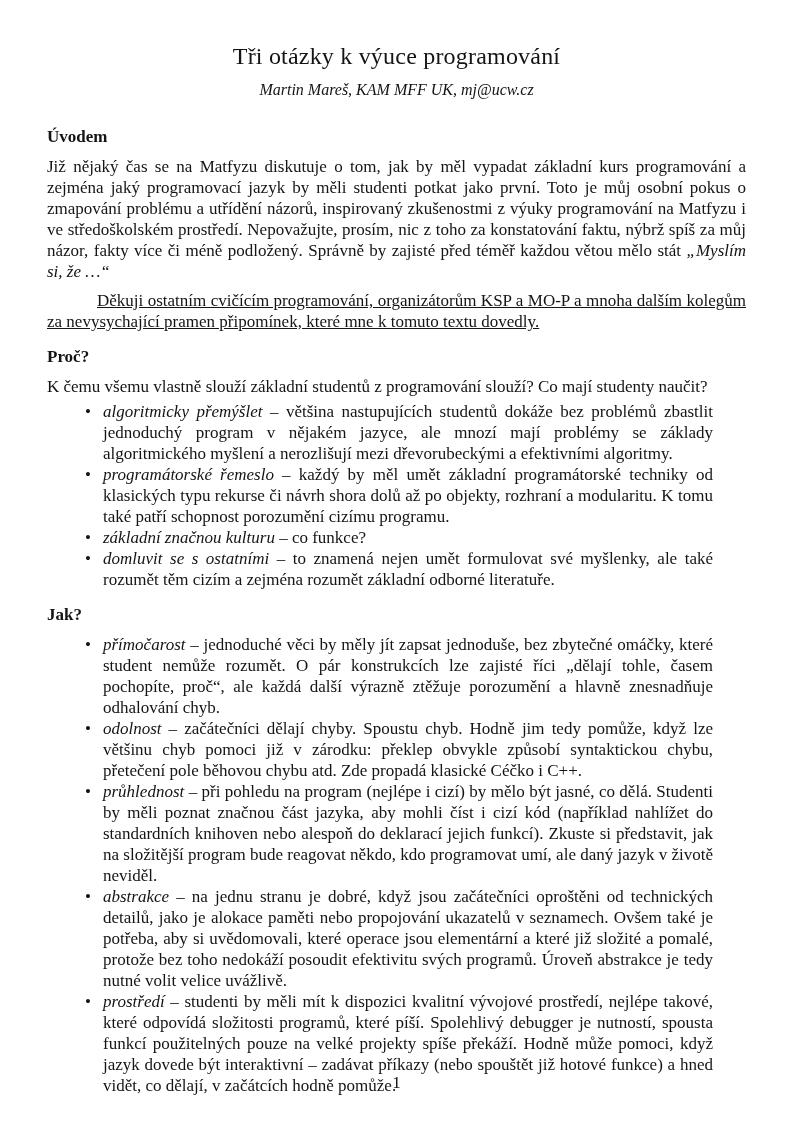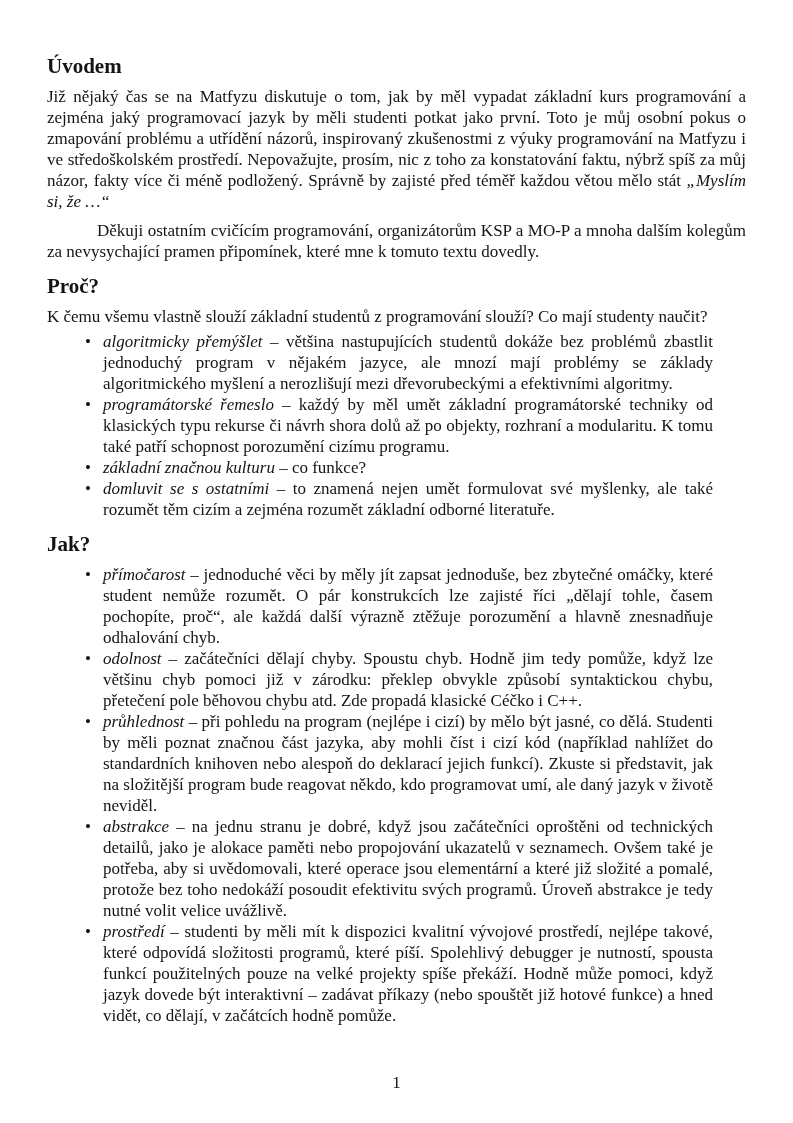--- a/index.html
+++ b/index.html
@@ -29,29 +29,29 @@
     margin: 0;
     letter-spacing: 0.2px;
   }
   .doc-author {
     font-style: italic;
     font-size: 16px;
     text-align: center;
     margin-top: 9px;
   }
   .sec-heading {
-    font-size: 21px;
+    font-size: 17px;
     font-weight: 700;
     margin: 14px 0 9px 0;
   }
   .para {
     margin: 8px 0 4px 0;
     text-align: justify;
   }
-  .para.indent { text-indent: 50px; }
+  .para.indent { text-indent: 50px; text-decoration: underline; }
   .bullet-list {
     list-style: none;
     margin: 4px 0 7px 0;
     padding: 0;
   }
   .bullet-item {
     position: relative;
     padding-left: 56px;
     padding-right: 33px;
     text-align: justify;
@@ -69,20 +69,24 @@
     left: 0;
     right: 0;
     text-align: center;
     font-size: 17px;
   }
 </style>
 </head>
 <body>
 
 <div class="page" style="background: rgb(255, 255, 255); color: rgb(20, 20, 20);">
+  <header class="doc-header">
+    <h1 class="doc-title">Tři otázky k výuce programování</h1>
+    <div class="doc-author">Martin Mareš, KAM MFF UK, mj@ucw.cz</div>
+  </header>
 
   <main class="doc-body">
       <h2 class="sec-heading">Úvodem</h2>
       <p class="para"><span>Již nějaký čas se na Matfyzu diskutuje o tom, jak by měl vypadat základní kurs programování a zejména jaký programovací jazyk by měli studenti potkat jako první. Toto je můj osobní pokus o zmapování problému a utřídění názorů, inspirovaný zkušenostmi z výuky programování na Matfyzu i ve středoškolském prostředí. Nepovažujte, prosím, nic z toho za konstatování faktu, nýbrž spíš za můj názor, fakty více či méně podložený. Správně by zajisté před téměř každou větou mělo stát </span><em>„Myslím si, že …“</em></p>
       <p class="para indent"><span>Děkuji ostatním cvičícím programování, organizátorům KSP a MO-P a mnoha dalším kolegům za nevysychající pramen připomínek, které mne k tomuto textu dovedly.</span></p>
       <h2 class="sec-heading">Proč?</h2>
       <p class="para"><span>K čemu všemu vlastně slouží základní studentů z programování slouží? Co mají studenty naučit?</span></p>
       <ul class="bullet-list">
         <li class="bullet-item"><span class="bullet-marker">•</span><em class="term">algoritmicky přemýšlet</em><span> – </span><span>většina nastupujících studentů dokáže bez problémů zbastlit jednoduchý program v nějakém jazyce, ale mnozí mají problémy se základy algoritmického myšlení a nerozlišují mezi dřevorubeckými a efektivními algoritmy.</span></li>
         <li class="bullet-item"><span class="bullet-marker">•</span><em class="term">programátorské řemeslo</em><span> – </span><span>každý by měl umět základní programátorské techniky od klasických typu rekurse či návrh shora dolů až po objekty, rozhraní a modularitu. K tomu také patří schopnost porozumění cizímu programu.</span></li>

